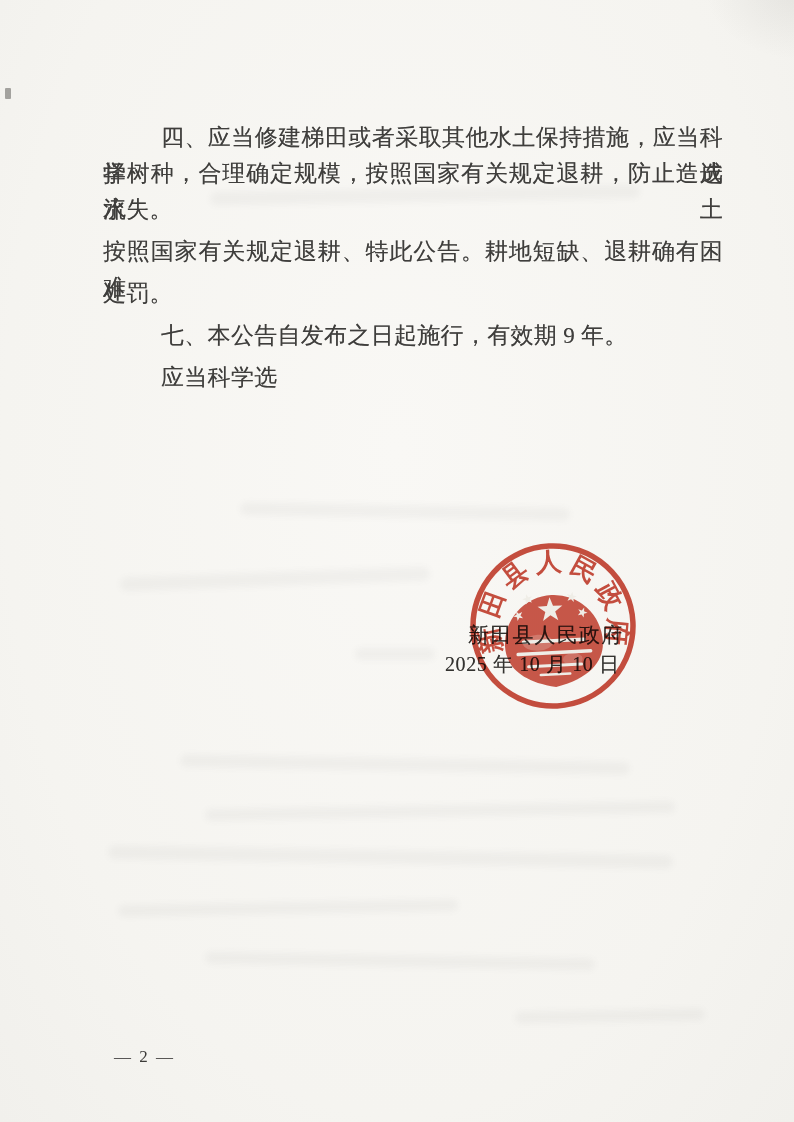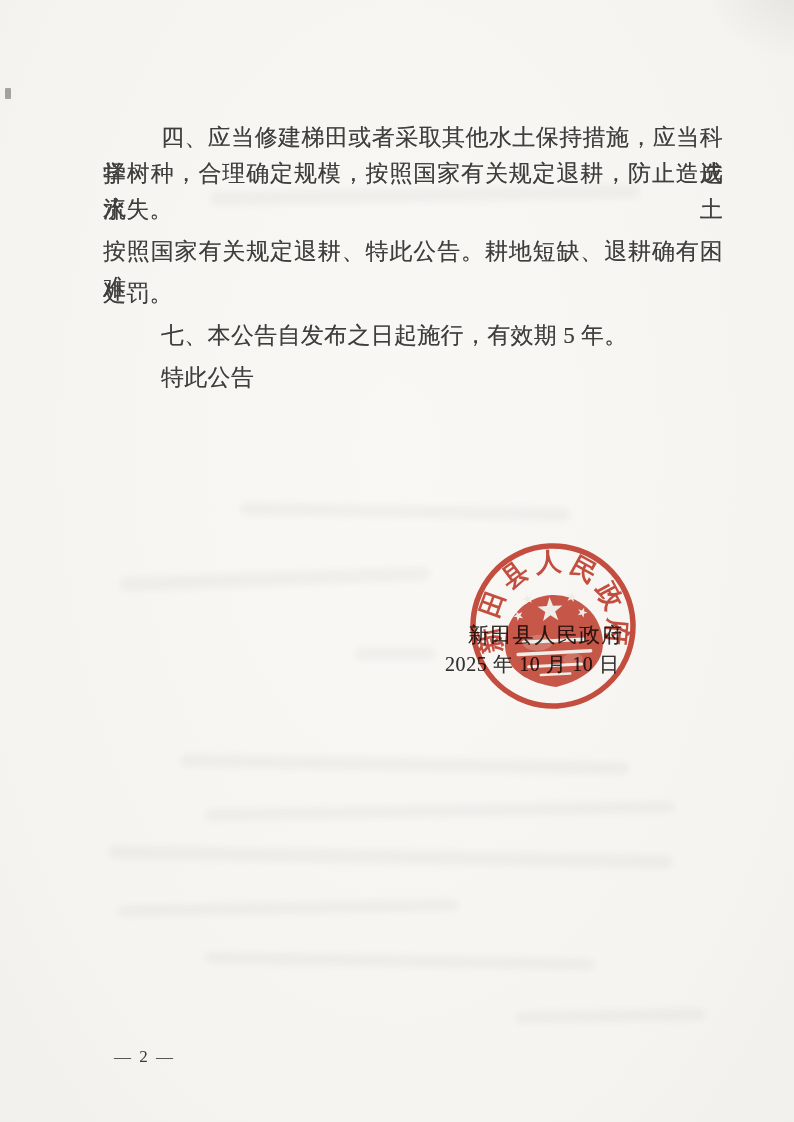--- a/index.html
+++ b/index.html
@@ -95,24 +95,24 @@
       <span class="bodyline just">择树种，合理确定规模，按照国家有关规定退耕，防止造成水土</span>
       <span class="bodyline">流失。</span>
     </div>
     <div class="para">
       <span class="bodyline just">按照国家有关规定退耕、特此公告。耕地短缺、退耕确有困难</span>
     </div>
     <div class="para">
       <span class="bodyline">处罚。</span>
     </div>
     <div class="para">
-      <span class="bodyline ind">七、本公告自发布之日起施行，有效期 5 年。</span>
+      <span class="bodyline ind">七、本公告自发布之日起施行，有效期 9 年。</span>
     </div>
     <div class="para">
-      <span class="bodyline ind">特此公告</span>
+      <span class="bodyline ind">应当科学选</span>
     </div>
   </div>
 
   <div class="sig">新田县人民政府</div>
   <div class="date">2025 年 10 月 10 日</div>
 
   <svg class="seal" viewBox="0 0 208 208" aria-hidden="true">
     <circle cx="104" cy="104" r="80" fill="none" stroke-width="5.5" stroke="#c64232"></circle>
 
     <g font-size="26">

